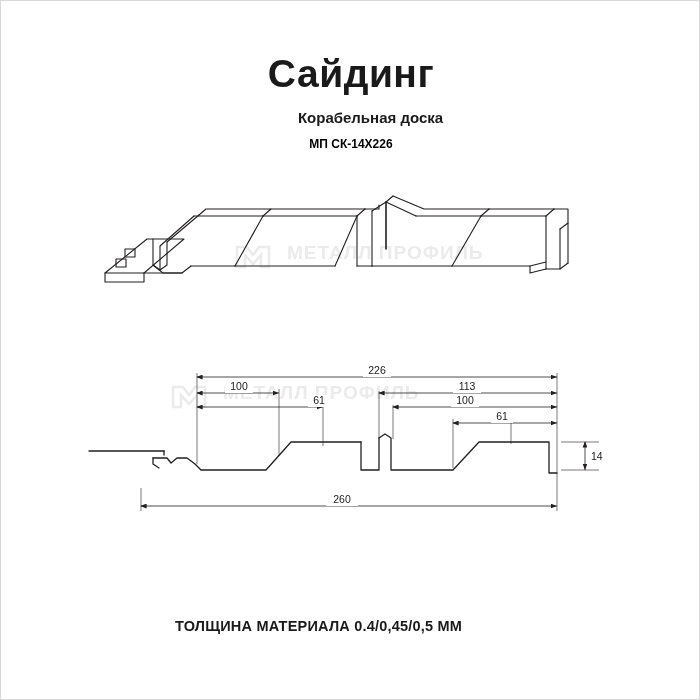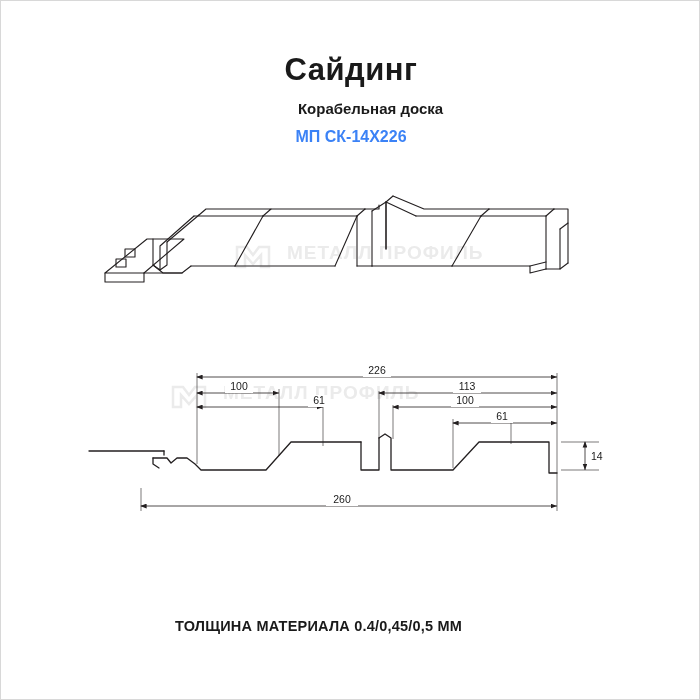--- a/index.html
+++ b/index.html
@@ -22,38 +22,38 @@
     border: 1px solid #d8d8d8;
   }
   .title-block {
     position: absolute;
     top: 52px;
     left: 0;
     width: 700px;
     text-align: center;
   }
   .main-title {
-    font-size: 31px;
+    font-size: 39px;
     font-weight: bold;
     letter-spacing: 0.5px;
     line-height: 1.1;
     color: #1a1a1a;
   }
   .sub-title {
     font-size: 15px;
     font-weight: bold;
     margin-top: 13px;
     color: #1a1a1a;
     padding-left: 39px;
   }
   .model-code {
-    font-size: 16px;
+    font-size: 12px;
     font-weight: bold;
     margin-top: 11px;
-    color: #3b82f6;
+    color: #000000;
   }
   .footer-note {
     position: absolute;
     left: 0;
     top: 617px;
     width: 635px;
     text-align: center;
     font-size: 14.5px;
     font-weight: bold;
     letter-spacing: 0.2px;

